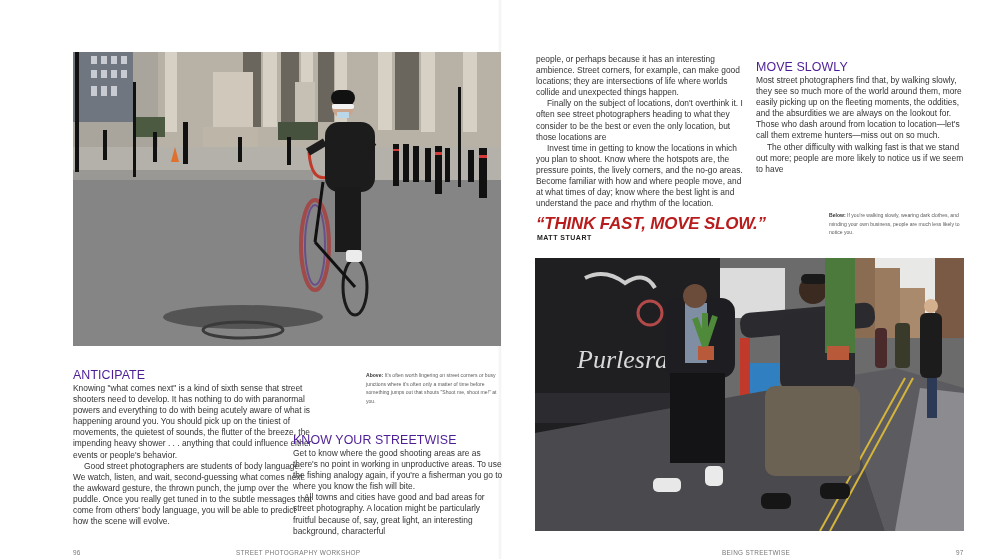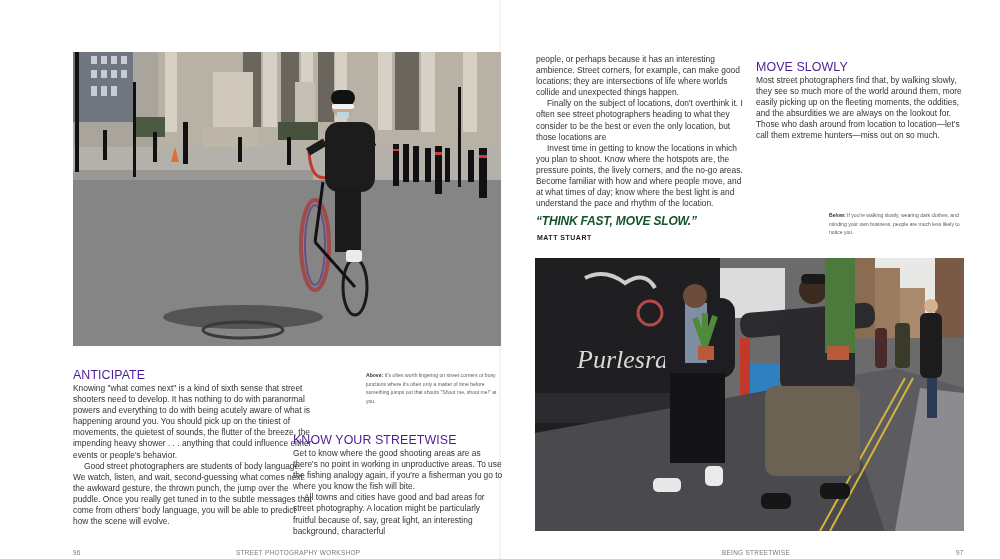--- a/index.html
+++ b/index.html
@@ -13,21 +13,21 @@
 
   .photo { position:absolute; overflow:hidden; }
   .body-text { position:absolute; font-size:8.4px; line-height:11.1px; color:#333333; }
   .body-text p { margin:0; }
   .body-text p.indent { text-indent:11px; }
   .heading { font-size:12.4px; line-height:14px; color:#4c1d95; font-weight:normal;
              letter-spacing:0.1px; margin:0 0 1px 0; }
   .caption { position:absolute; font-family:"Liberation Sans", sans-serif; font-size:6.2px;
              line-height:8.6px; color:#5a5a5a; transform:scaleX(0.82); transform-origin:left top; }
   .caption .lbl { font-weight:bold; color:#333; }
-  .quote { position:absolute; font-size:12px; font-style:italic; font-weight:bold; color:#14532d;
+  .quote { position:absolute; font-size:17px; font-style:italic; font-weight:bold; color:#b91c1c;
            letter-spacing:-0.2px; }
   .quote-author { position:absolute; font-size:7px; font-weight:bold; color:#222; letter-spacing:0.5px; }
   .folio { position:absolute; top:533px; font-size:6.4px; color:#777; letter-spacing:0.3px; }
 </style>
 </head>
 <body>
 
 <div class="gutter"></div>
 
 <div class="page left-page">
@@ -155,20 +155,21 @@
 
   <div class="body-text" style="left:36px; top:38px; width:212px;">
     <p>people, or perhaps because it has an interesting ambience. Street corners, for example, can make good locations; they are intersections of life where worlds collide and unexpected things happen.</p>
     <p class="indent">Finally on the subject of locations, don't overthink it. I often see street photographers heading to what they consider to be the best or even the only location, but those locations are</p>
     <p class="indent">Invest time in getting to know the locations in which you plan to shoot. Know where the hotspots are, the pressure points, the lively corners, and the no-go areas. Become familiar with how and where people move, and at what times of day; know where the best light is and understand the pace and rhythm of the location.</p>
   </div>
 
   <div class="body-text" style="left:256px; top:38px; width:212px;">
     <h2 class="heading" style="margin-top:6px;">MOVE SLOWLY</h2>
     <p>Most street photographers find that, by walking slowly, they see so much more of the world around them, more easily picking up on the fleeting moments, the oddities, and the absurdities we are always on the lookout for. Those who dash around from location to location—let's call them extreme hunters—miss out on so much.</p>
+    <p class="indent">The other difficulty with walking fast is that we stand out more; people are more likely to notice us if we seem to have</p>
   </div>
 
   <div class="quote" style="left:36px; top:198px;">“THINK FAST, MOVE SLOW.”</div>
   <div class="quote-author" style="left:37px; top:218px;">MATT STUART</div>
 
   <div class="caption" style="left:329px; top:195px; width:162px;">
     <span class="lbl">Below:</span>
     <span>If you're walking slowly, wearing dark clothes, and minding your own business, people are much less likely to notice you.</span>
   </div>
 

